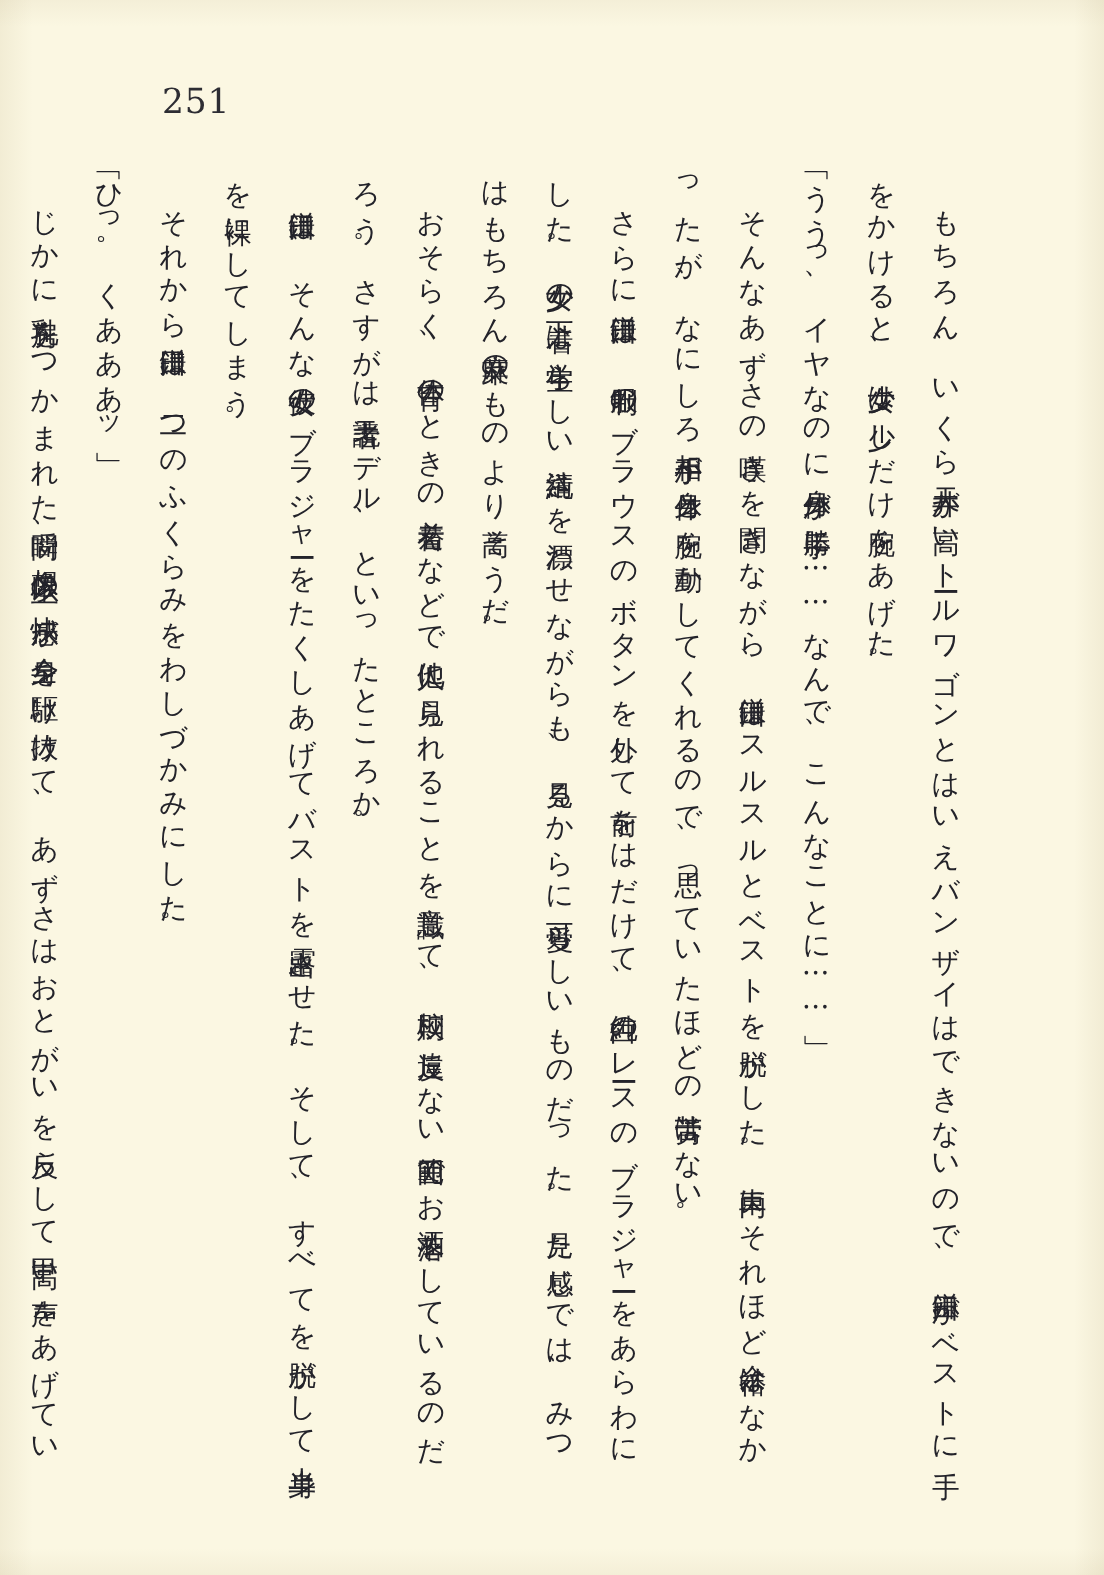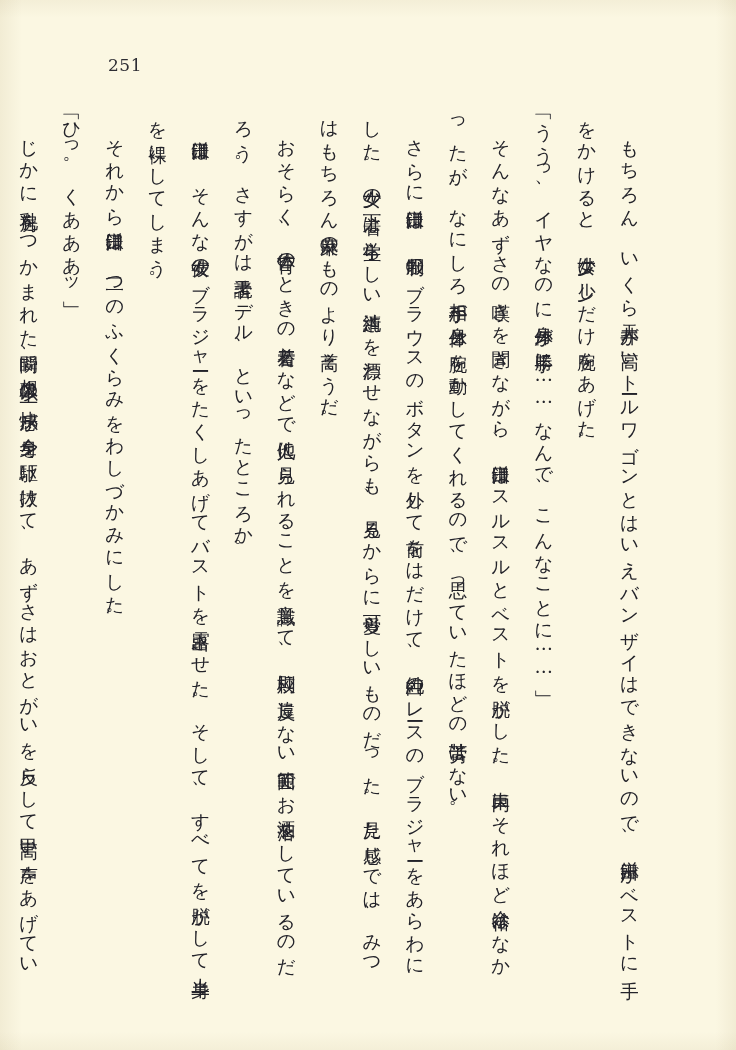--- a/index.html
+++ b/index.html
@@ -31,21 +31,21 @@
       linear-gradient(to right, rgba(160,140,90,0.10) 0px, rgba(160,140,90,0.0) 22px),
       linear-gradient(to left, rgba(160,140,90,0.10) 0px, rgba(160,140,90,0.0) 20px),
       linear-gradient(to bottom, rgba(160,140,90,0.08) 0px, rgba(160,140,90,0.0) 18px),
       linear-gradient(to top, rgba(160,140,90,0.08) 0px, rgba(160,140,90,0.0) 18px);
     pointer-events: none;
   }
   #page-number {
     position: absolute;
     left: 108px;
     top: 55px;
-    font-size: 17px;
+    font-size: 23px;
     color: #2d2d33;
     letter-spacing: 0.5px;
     font-family: "DejaVu Serif", "Liberation Serif", serif;
   }
   #body-text {
     position: absolute;
     right: 86px;
     top: 108px;
     height: 860px;
     width: 560px;

